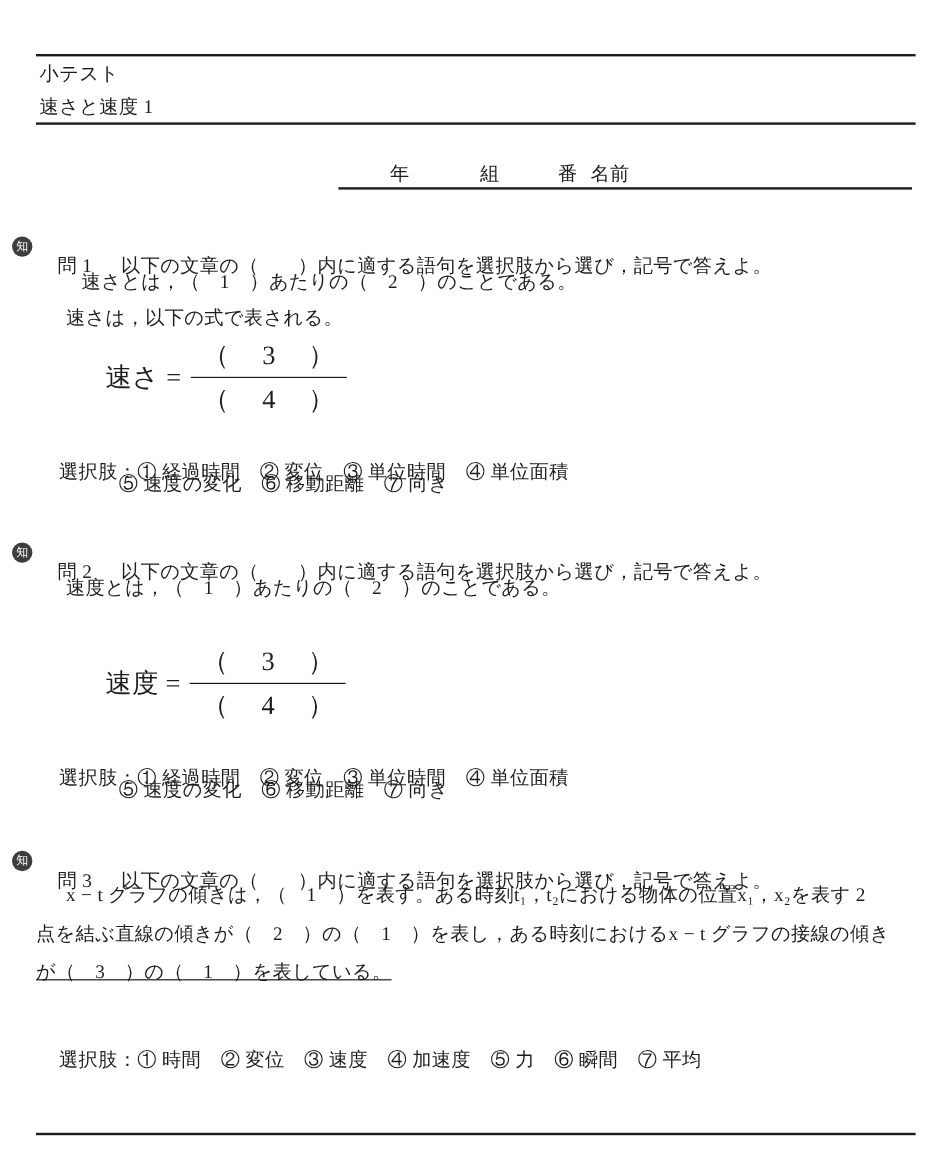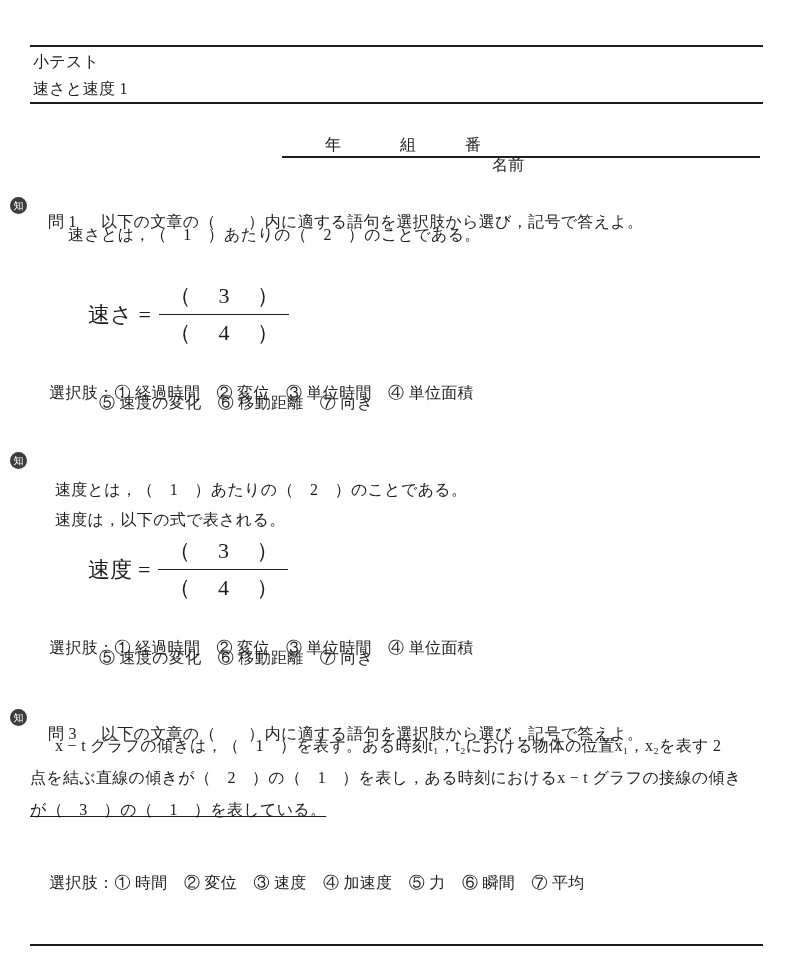--- a/index.html
+++ b/index.html
@@ -53,46 +53,49 @@
 <div class="page">
 
   <div class="rule" style="top:45px;"></div>
   <div class="abs" style="left:33px; top:52px;">小テスト</div>
   <div class="abs" style="left:33px; top:79px;">速さと速度 1</div>
   <div class="rule" style="top:102px;"></div>
 
   <div class="abs" style="left:325px; top:135px;">年</div>
   <div class="abs" style="left:400px; top:135px;">組</div>
   <div class="abs" style="left:465px; top:135px;">番</div>
-  <div class="abs" style="left:492px; top:135px;margin-top:20px;">名前</div>
+  <div class="abs" style="left:492px; top:135px;">名前</div>
   <div class="thinline" style="left:282px; top:156px; width:478px;"></div>
 
   <div class="badge" style="top:197px;">知</div>
   <div class="q-head" style="top:194px;">
     <span class="q-num">問 1</span><span class="q-prompt">以下の文章の（　　）内に適する語句を選択肢から選び，記号で答えよ。</span>
   </div>
   <div class="abs" style="left:55px; top:225px;margin-left:13px;">速さとは，（　1　）あたりの（　2　）のことである。</div>
+  <div class="abs" style="left:55px; top:255px;">速さは，以下の式で表される。</div>
 
   <div class="formula" style="left:88px; top:281px;">
     <span>速さ</span>
     <span class="eq">=</span>
     <span class="frac">
       <span class="num">（　 3 　）</span>
       <span class="den">（　 4 　）</span>
     </span>
   </div>
 
   <div class="choices" style="left:32px; top:365px;">
     <span>選択肢：</span><span>① 経過時間　② 変位　③ 単位時間　④ 単位面積</span>
   </div>
   <div class="choices" style="left:99px; top:393px;">⑤ 速度の変化　⑥ 移動距離　⑦ 向き</div>
 
   <div class="badge" style="top:452px;">知</div>
+  <div class="q-head" style="top:449px;">
+    <span class="q-num">問 2</span><span class="q-prompt">以下の文章の（　　）内に適する語句を選択肢から選び，記号で答えよ。</span>
+  </div>
   <div class="abs" style="left:55px; top:480px;">速度とは，（　1　）あたりの（　2　）のことである。</div>
-  <div class="abs" style="left:55px; top:510px;">速度は，以下の式で表される。</div>
 
   <div class="formula" style="left:88px; top:536px;">
     <span>速度</span>
     <span class="eq">=</span>
     <span class="frac">
       <span class="num">（　 3 　）</span>
       <span class="den">（　 4 　）</span>
     </span>
   </div>
 

